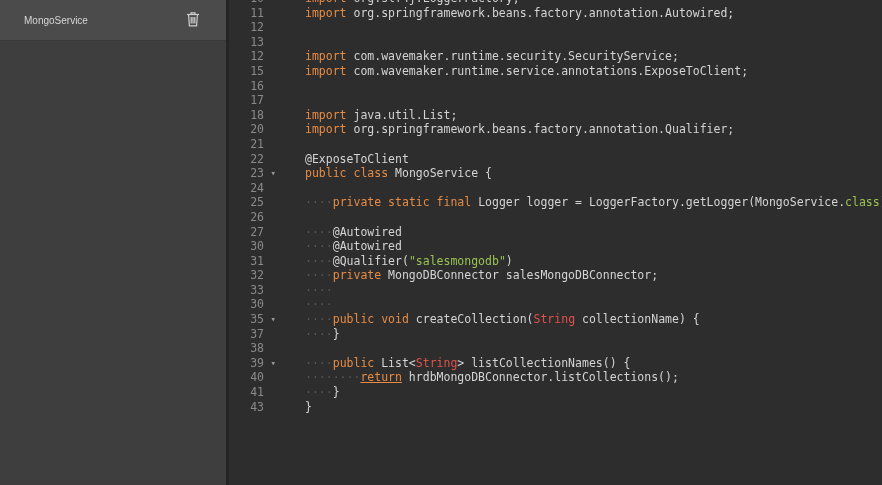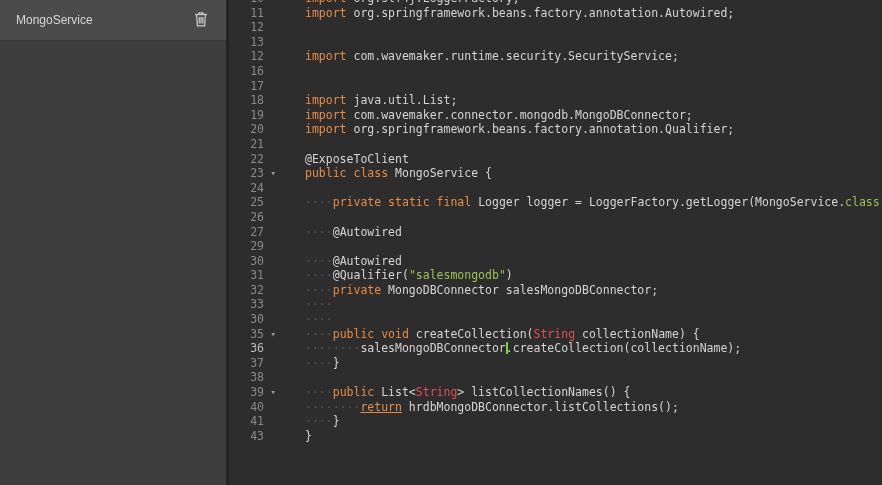--- a/index.html
+++ b/index.html
@@ -13,23 +13,23 @@
     width: 229px; flex: 0 0 229px;
     background: var(--sidebar_bg, #3e3e3e);
     border-right: 3px solid var(--divider, #242424);
     display: flex; flex-direction: column;
   }
   .service-item {
     height: 41px;
     background: var(--sidebar_header_bg, #4b4b4b);
     border-bottom: 1px solid #383838;
     display: flex; align-items: center; justify-content: space-between;
-    padding: 0 16px;
+    padding: 0 24px;
     color: var(--sidebar_text, #d6d6d6);
-    font-size: 12px;
+    font-size: 10px;
     cursor: pointer;
   }
   .trash-btn { background: none; border: none; cursor: pointer; display: flex; align-items: center; padding: 2px; }
 
   
   .editor {
     flex: 1;
     background: var(--editor_bg, #2d2d2d);
     overflow: hidden;
     font-family: "DejaVu Sans Mono", "Liberation Mono", monospace;
@@ -71,40 +71,38 @@
     </div>
   </div>
 
   <div class="editor">
     <div class="code-inner">
         <div class="line"><div class="gutter-cell"><span>10</span></div><div class="code-cell"><span style="color: rgb(231, 140, 69);">import</span><span style="color: rgb(212, 212, 212);"> org.slf4j.LoggerFactory;</span></div></div>
         <div class="line"><div class="gutter-cell"><span>11</span></div><div class="code-cell"><span style="color: rgb(231, 140, 69);">import</span><span style="color: rgb(212, 212, 212);"> org.springframework.beans.factory.annotation.Autowired;</span></div></div>
         <div class="line"><div class="gutter-cell"><span>12</span></div><div class="code-cell"></div></div>
         <div class="line"><div class="gutter-cell"><span>13</span></div><div class="code-cell"></div></div>
         <div class="line"><div class="gutter-cell"><span>12</span></div><div class="code-cell"><span style="color: rgb(231, 140, 69);">import</span><span style="color: rgb(212, 212, 212);"> com.wavemaker.runtime.security.SecurityService;</span></div></div>
+        <div class="line"><div class="gutter-cell"><span>15</span></div><div class="code-cell"><span style="color: rgb(231, 140, 69);">import</span><span style="color: rgb(212, 212, 212);"> com.wavemaker.runtime.service.annotations.ExposeToClient;</span></div></div>
         <div class="line"><div class="gutter-cell"><span>16</span></div></div>
         <div class="line"><div class="gutter-cell"><span>17</span></div><div class="code-cell"></div></div>
         <div class="line"><div class="gutter-cell"><span>18</span></div><div class="code-cell"><span style="color: rgb(231, 140, 69);">import</span><span style="color: rgb(212, 212, 212);"> java.util.List;</span></div></div>
-        <div class="line"><div class="gutter-cell"><span>19</span></div><div class="code-cell"><span style="color: rgb(231, 140, 69);">import</span><span style="color: rgb(212, 212, 212);"> com.wavemaker.connector.mongodb.MongoDBConnector;</span></div></div>
         <div class="line"><div class="gutter-cell"><span>20</span></div><div class="code-cell"><span style="color: rgb(231, 140, 69);">import</span><span style="color: rgb(212, 212, 212);"> org.springframework.beans.factory.annotation.Qualifier;</span></div></div>
         <div class="line"><div class="gutter-cell"><span>21</span></div><div class="code-cell"></div></div>
         <div class="line"><div class="gutter-cell"><span>22</span></div><div class="code-cell"><span style="color: rgb(212, 212, 212);">@ExposeToClient</span></div></div>
         <div class="line"><div class="gutter-cell"><span>23</span><span class="fold" style="color: rgb(154, 154, 154);">▾</span></div><div class="code-cell"><span style="color: rgb(231, 140, 69);">public</span><span style="color: rgb(212, 212, 212);"> </span><span style="color: rgb(231, 140, 69);">class</span><span style="color: rgb(212, 212, 212);"> MongoService {</span></div></div>
         <div class="line"><div class="gutter-cell"><span>24</span></div><div class="code-cell"></div></div>
         <div class="line"><div class="gutter-cell"><span>25</span></div><div class="code-cell"><span style="color: rgb(87, 87, 87);">····</span><span style="color: rgb(231, 140, 69);">private</span><span style="color: rgb(212, 212, 212);"> </span><span style="color: rgb(231, 140, 69);">static</span><span style="color: rgb(212, 212, 212);"> </span><span style="color: rgb(231, 140, 69);">final</span><span style="color: rgb(212, 212, 212);"> Logger logger = LoggerFactory.getLogger(MongoService.</span><span style="color: rgb(156, 194, 82);">class</span><span style="color: rgb(212, 212, 212);">);</span></div></div>
         <div class="line"><div class="gutter-cell"><span>26</span></div><div class="code-cell"></div></div>
         <div class="line"><div class="gutter-cell"><span>27</span></div><div class="code-cell"><span style="color: rgb(87, 87, 87);">····</span><span style="color: rgb(212, 212, 212);">@Autowired</span></div></div>
-        <div class="line"><div class="gutter-cell"><span>29</span></div><div class="code-cell"></div></div>
         <div class="line"><div class="gutter-cell"><span>30</span></div><div class="code-cell"><span style="color: rgb(87, 87, 87);">····</span><span style="color: rgb(212, 212, 212);">@Autowired</span></div></div>
         <div class="line"><div class="gutter-cell"><span>31</span></div><div class="code-cell"><span style="color: rgb(87, 87, 87);">····</span><span style="color: rgb(212, 212, 212);">@Qualifier(</span><span style="color: rgb(156, 194, 82);">"salesmongodb"</span><span style="color: rgb(212, 212, 212);">)</span></div></div>
         <div class="line"><div class="gutter-cell"><span>32</span></div><div class="code-cell"><span style="color: rgb(87, 87, 87);">····</span><span style="color: rgb(231, 140, 69);">private</span><span style="color: rgb(212, 212, 212);"> MongoDBConnector salesMongoDBConnector;</span></div></div>
         <div class="line"><div class="gutter-cell"><span>33</span></div><div class="code-cell"><span style="color: rgb(87, 87, 87);">····</span></div></div>
         <div class="line"><div class="gutter-cell"><span>30</span></div><div class="code-cell"><span style="color: rgb(87, 87, 87);">····</span></div></div>
         <div class="line"><div class="gutter-cell"><span>35</span><span class="fold" style="color: rgb(154, 154, 154);">▾</span></div><div class="code-cell"><span style="color: rgb(87, 87, 87);">····</span><span style="color: rgb(231, 140, 69);">public</span><span style="color: rgb(212, 212, 212);"> </span><span style="color: rgb(231, 140, 69);">void</span><span style="color: rgb(212, 212, 212);"> createCollection(</span><span style="color: rgb(224, 82, 77);">String</span><span style="color: rgb(212, 212, 212);"> collectionName) {</span></div></div>
-        <div class="line"><div class="gutter-cell active"><span>36</span></div><div class="code-cell"><span style="color: rgb(87, 87, 87);">········</span><span style="color: rgb(212, 212, 212);">salesMongoDBConnector</span><span class="caret" style="background: rgb(118, 216, 50);"></span><span style="color: rgb(212, 212, 212);">.createCollection(collectionName);</span></div></div>
         <div class="line"><div class="gutter-cell"><span>37</span></div><div class="code-cell"><span style="color: rgb(87, 87, 87);">····</span><span style="color: rgb(212, 212, 212);">}</span></div></div>
         <div class="line"><div class="gutter-cell"><span>38</span></div><div class="code-cell"></div></div>
         <div class="line"><div class="gutter-cell"><span>39</span><span class="fold" style="color: rgb(154, 154, 154);">▾</span></div><div class="code-cell"><span style="color: rgb(87, 87, 87);">····</span><span style="color: rgb(231, 140, 69);">public</span><span style="color: rgb(212, 212, 212);"> List&lt;</span><span style="color: rgb(224, 82, 77);">String</span><span style="color: rgb(212, 212, 212);">&gt; listCollectionNames() {</span></div></div>
         <div class="line"><div class="gutter-cell"><span>40</span></div><div class="code-cell"><span style="color: rgb(87, 87, 87);">········</span><span style="color: rgb(231, 140, 69); text-decoration: underline;">return</span><span style="color: rgb(212, 212, 212);"> hrdbMongoDBConnector.listCollections();</span></div></div>
         <div class="line"><div class="gutter-cell"><span>41</span></div><div class="code-cell"><span style="color: rgb(87, 87, 87);">····</span><span style="color: rgb(212, 212, 212);">}</span></div></div>
         <div class="line"><div class="gutter-cell"><span>43</span></div><div class="code-cell"><span style="color: rgb(212, 212, 212);">}</span></div></div>
       </div>
   </div>
 
 </div>

